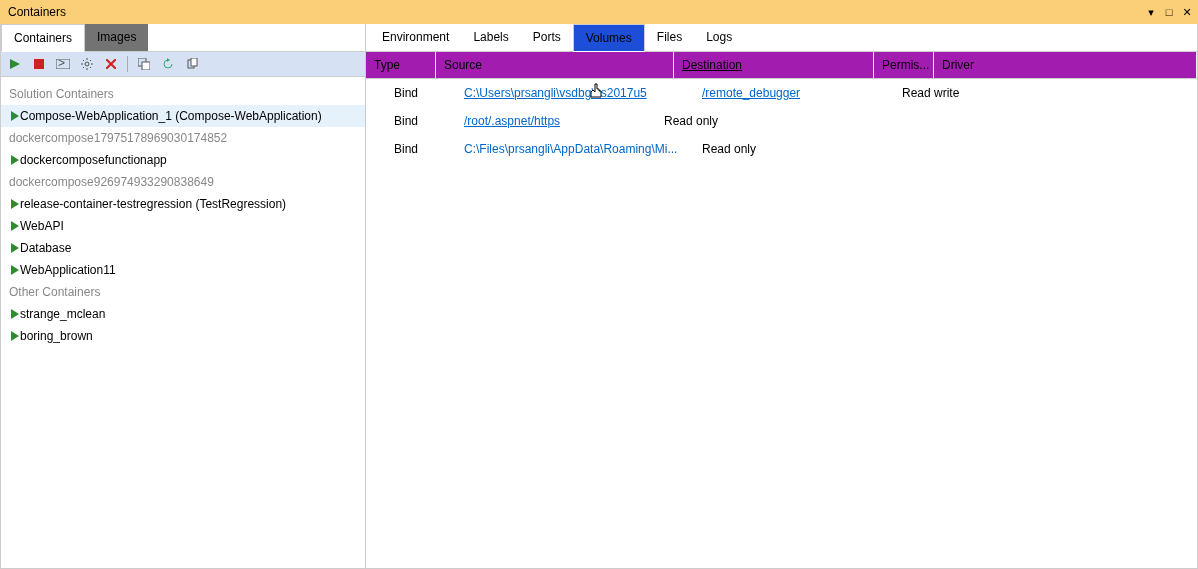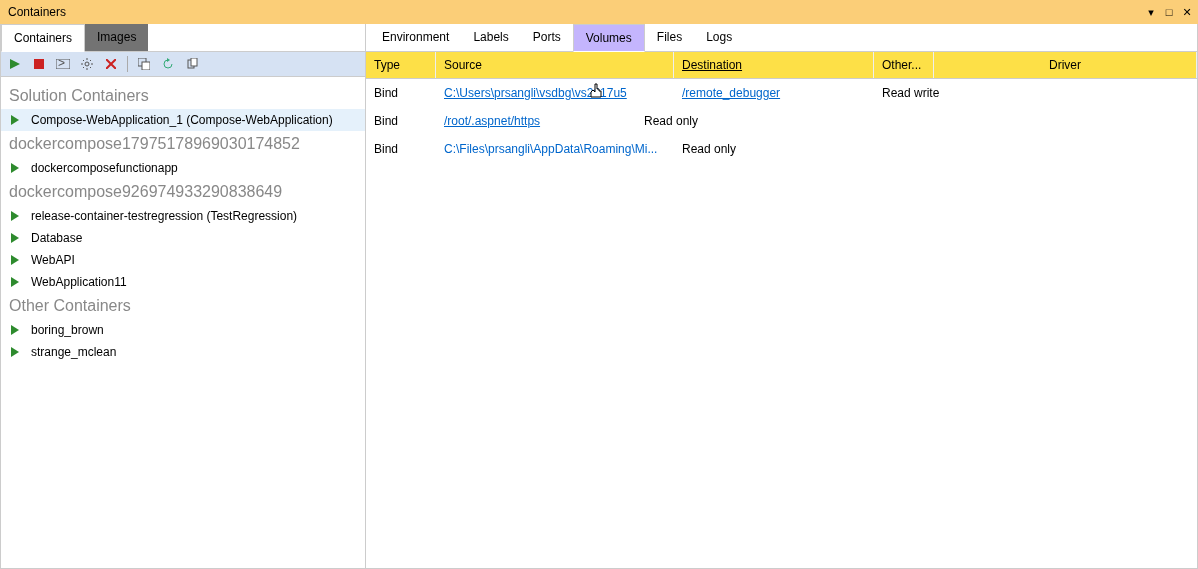--- a/index.html
+++ b/index.html
@@ -15,41 +15,41 @@
 .left-panel { width: 365px; display: flex; flex-direction: column; border-right: 1px solid #ccc; }
 .tabs-left { display: flex; border-bottom: 1px solid #ccc; }
 .tab { padding: 6px 12px; cursor: pointer; background: #737373; }
 .tab.active { background: #fff; border: 1px solid #ccc; border-bottom: 1px solid #fff; margin-bottom: -1px; position: relative; }
 
 .toolbar { background: #d6e2f3; padding: 4px 6px; display: flex; align-items: center; gap: 8px; border-bottom: 1px solid #ccc; }
 .tb-icon { width: 16px; height: 16px; display: flex; align-items: center; justify-content: center; cursor: pointer; }
 .tb-sep { width: 1px; height: 16px; background: #aaa; }
 
 .tree { flex: 1; overflow: auto; padding: 6px 0; }
-.tree-group { color: #888; padding: 4px 8px; font-size: 16px; }
-.tree-item { display: flex; align-items: center; gap: 12px; padding: 4px 8px 4px 10px; cursor: pointer; }
+.tree-group { color: #888; padding: 4px 8px; font-size: 12px; }
+.tree-item { display: flex; align-items: center; gap: 1px; padding: 4px 8px 4px 10px; cursor: pointer; }
 .tree-item.selected { background: #e5f1fb; }
 .play-icon { width: 0; height: 0; border-left: 8px solid #2e8b2e; border-top: 5px solid transparent; border-bottom: 5px solid transparent; flex-shrink: 0; }
 
 .right-panel { flex: 1; display: flex; flex-direction: column; }
 .tabs-right { display: flex; border-bottom: 1px solid #ccc; padding-left: 4px; }
 .rtab { padding: 6px 12px; cursor: pointer; }
-.rtab.active { background: #c4b5fd; border: 1px solid #ccc; border-bottom: 1px solid #fff; margin-bottom: -1px; }
-
-.grid-header { display: flex; border-bottom: 1px solid #ccc; background: #fde047; }
+.rtab.active { background: #1d4ed8; border: 1px solid #ccc; border-bottom: 1px solid #fff; margin-bottom: -1px; }
+
+.grid-header { display: flex; border-bottom: 1px solid #ccc; background: #a21caf; }
 .grid-header div { padding: 6px 8px; border-right: 1px solid #eee; }
 .grid-body { flex: 1; }
-.grid-row { display: flex; padding: 4px 0; }
+.grid-row { display: flex; padding: 4px 0; margin-left: 20px; }
 .grid-row div { padding: 3px 8px; overflow: hidden; text-overflow: ellipsis; white-space: nowrap; }
 
 .col-type { width: 70px; }
 .col-source { width: 238px; }
 .col-dest { width: 200px; text-decoration: underline; }
 .col-perm { width: 60px; }
-.col-driver { flex: 1; text-align: center; }
+.col-driver { flex: 1; }
 
 .link { color: #0066cc; cursor: pointer; }
 .link.underline { text-decoration: underline; }
 
 .cursor-icon { position: absolute; pointer-events: none; }
 </style>
 </head>
 <body>
 
 <div class="titlebar">
@@ -136,56 +136,56 @@
           <span class="play-icon"></span>
           <span>dockercomposefunctionapp</span>
         </div>
         <div class="tree-group">dockercompose926974933290838649</div>
         <div class="tree-item">
           <span class="play-icon"></span>
           <span>release-container-testregression (TestRegression)</span>
         </div>
         <div class="tree-item">
           <span class="play-icon"></span>
+          <span>WebAPI</span>
+        </div>
+        <div class="tree-item">
+          <span class="play-icon"></span>
           <span>Database</span>
         </div>
         <div class="tree-item">
           <span class="play-icon"></span>
-          <span>WebAPI</span>
-        </div>
-        <div class="tree-item">
-          <span class="play-icon"></span>
           <span>WebApplication11</span>
         </div>
         <div class="tree-group">Other Containers</div>
         <div class="tree-item">
           <span class="play-icon"></span>
+          <span>strange_mclean</span>
+        </div>
+        <div class="tree-item">
+          <span class="play-icon"></span>
           <span>boring_brown</span>
-        </div>
-        <div class="tree-item">
-          <span class="play-icon"></span>
-          <span>strange_mclean</span>
         </div>
       </div>
   </div>
 
   <div class="right-panel">
     <div class="tabs-right">
       <div class="rtab">Environment</div>
       <div class="rtab">Labels</div>
       <div class="rtab">Ports</div>
       <div class="rtab active">Volumes</div>
       <div class="rtab">Files</div>
       <div class="rtab">Logs</div>
     </div>
     <div class="grid-header">
       <div class="col-type">Type</div>
       <div class="col-source">Source</div>
       <div class="col-dest">Destination</div>
-      <div class="col-perm">Other...</div>
+      <div class="col-perm">Permis...</div>
       <div class="col-driver">Driver</div>
     </div>
     <div class="grid-body" id="grid-body">
         <div class="grid-row">
           <div class="col-type">Bind</div>
           <div class="col-source link underline">C:\Users\prsangli\vsdbg\vs2017u5</div>
           <div class="col-dest link">/remote_debugger</div>
           <div class="col-perm" style="width: 120px;">Read write</div>
           <div class="col-driver"></div>
         </div>

